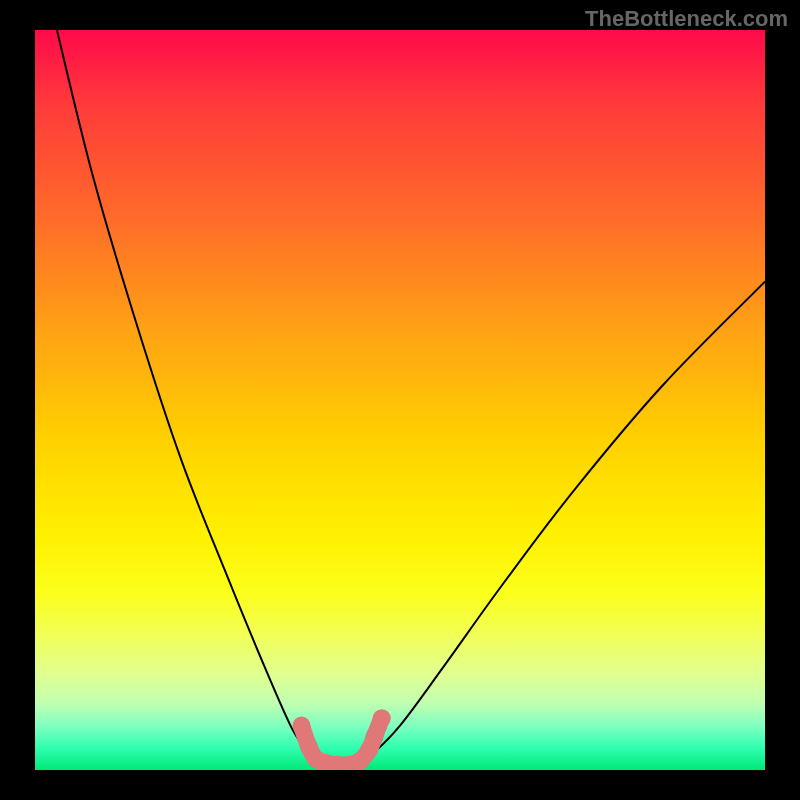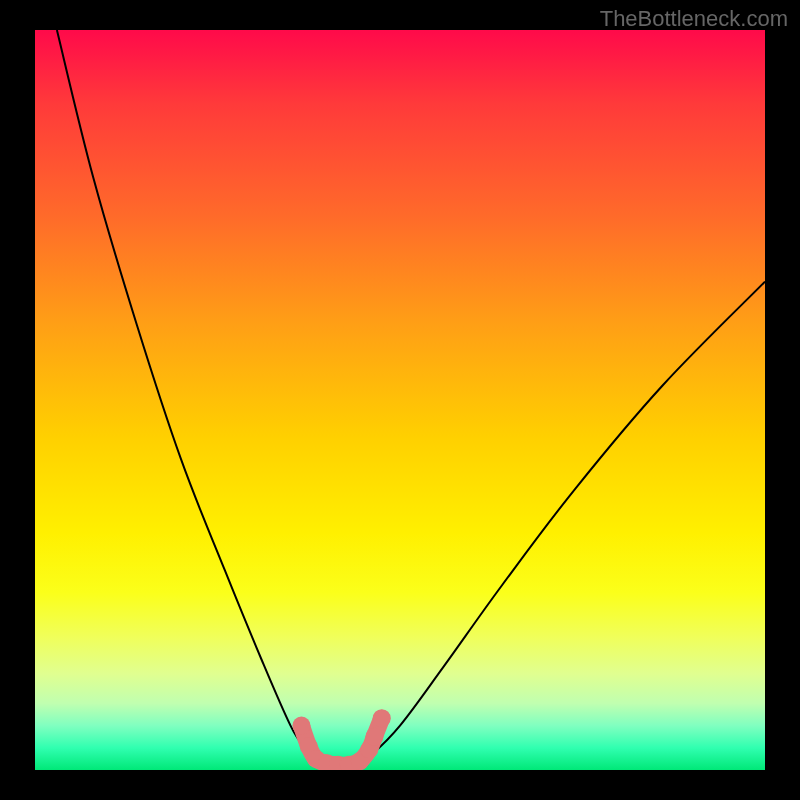--- a/index.html
+++ b/index.html
@@ -10,21 +10,21 @@
     background: #000;
     position: relative;
     font-family: Arial, sans-serif;
   }
   .watermark {
     position: absolute;
     top: 6px;
     right: 12px;
     color: #666;
     font-size: 22px;
-    font-weight: 400;
+    font-weight: 700;
     z-index: 10;
   }
   .plot-area {
     position: absolute;
     left: 35px;
     top: 30px;
     width: 730px;
     height: 740px;
     background: linear-gradient(to bottom,
       #ff0a4a 0%,

